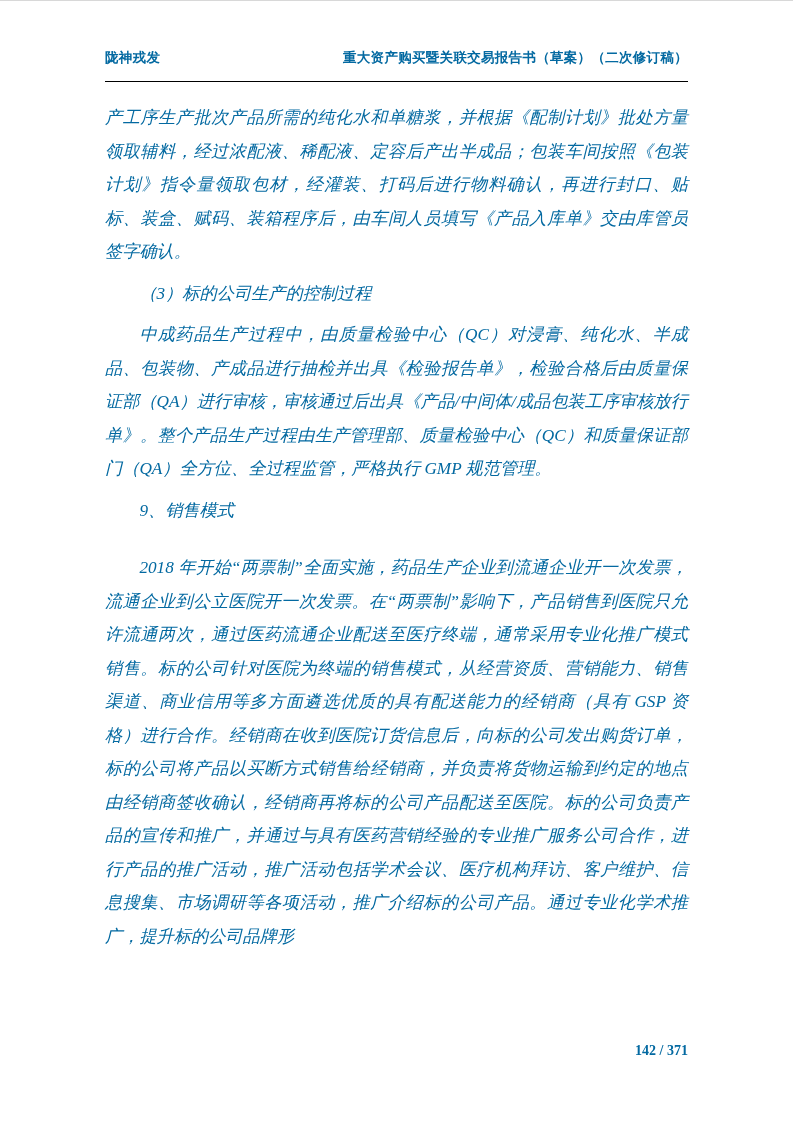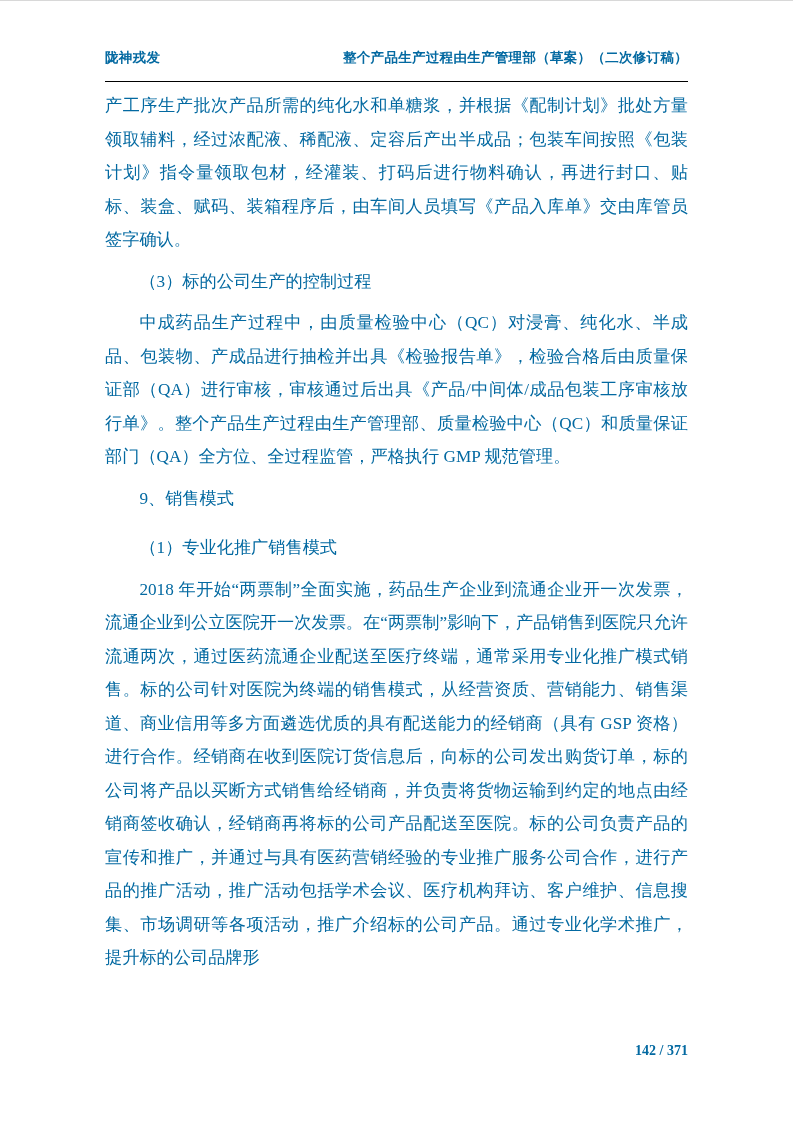--- a/index.html
+++ b/index.html
@@ -37,27 +37,28 @@
   }
   .header-rule {
     position: absolute;
     top: 80px;
     left: 105px;
     right: 105px;
     border-bottom: 1px solid #000000;
   }
   .content {
     position: absolute;
-    top: 88px;
+    top: 100px;
     left: 105px;
     right: 105px;
     font-size: 17.2px;
     line-height: 33.5px;
     text-align: justify;
     text-justify: inter-ideograph;
+    font-style: italic;
   }
   p {
     margin: 0;
     padding: 0;
   }
   .indent2 {
     text-indent: 2em;
   }
   .noindent {
     text-indent: 0;
@@ -78,34 +79,33 @@
     font-family: "Liberation Serif", "DejaVu Serif", serif;
   }
 </style>
 </head>
 <body>
 
 <div class="page">
 
   <div class="header">
     <span class="header-left">陇神戎发</span>
-    <span class="header-right">整个产品生产过程由生产管理部（草案）（二次修订稿）</span>
+    <span class="header-right">重大资产购买暨关联交易报告书（草案）（二次修订稿）</span>
   </div>
   <div class="header-rule"></div>
 
   <div class="content">
     <p class="noindent">产工序生产批次产品所需的纯化水和单糖浆，并根据《配制计划》批处方量领取辅料，经过浓配液、稀配液、定容后产出半成品；包装车间按照《包装计划》指令量领取包材，经灌装、打码后进行物料确认，再进行封口、贴标、装盒、赋码、装箱程序后，由车间人员填写《产品入库单》交由库管员签字确认。</p>
     <div class="gap"></div>
     <p class="heading">（3）标的公司生产的控制过程</p>
     <div class="gap"></div>
     <p class="indent2">中成药品生产过程中，由质量检验中心（QC）对浸膏、纯化水、半成品、包装物、产成品进行抽检并出具《检验报告单》，检验合格后由质量保证部（QA）进行审核，审核通过后出具《产品/中间体/成品包装工序审核放行单》。整个产品生产过程由生产管理部、质量检验中心（QC）和质量保证部门（QA）全方位、全过程监管，严格执行 GMP 规范管理。</p>
     <div class="gap"></div>
     <p class="heading">9、销售模式</p>
     <div class="gap"></div>
     <div class="gap"></div>
-    <p class="heading">（1）专业化推广销售模式</p>
     <div class="gap"></div>
     <p class="indent2">2018 年开始“两票制”全面实施，药品生产企业到流通企业开一次发票，流通企业到公立医院开一次发票。在“两票制”影响下，产品销售到医院只允许流通两次，通过医药流通企业配送至医疗终端，通常采用专业化推广模式销售。标的公司针对医院为终端的销售模式，从经营资质、营销能力、销售渠道、商业信用等多方面遴选优质的具有配送能力的经销商（具有 GSP 资格）进行合作。经销商在收到医院订货信息后，向标的公司发出购货订单，标的公司将产品以买断方式销售给经销商，并负责将货物运输到约定的地点由经销商签收确认，经销商再将标的公司产品配送至医院。标的公司负责产品的宣传和推广，并通过与具有医药营销经验的专业推广服务公司合作，进行产品的推广活动，推广活动包括学术会议、医疗机构拜访、客户维护、信息搜集、市场调研等各项活动，推广介绍标的公司产品。通过专业化学术推广，提升标的公司品牌形</p>
   </div>
 
   <div class="pagenum">142 / 371</div>
 
 </div>
 
 </body></html>

